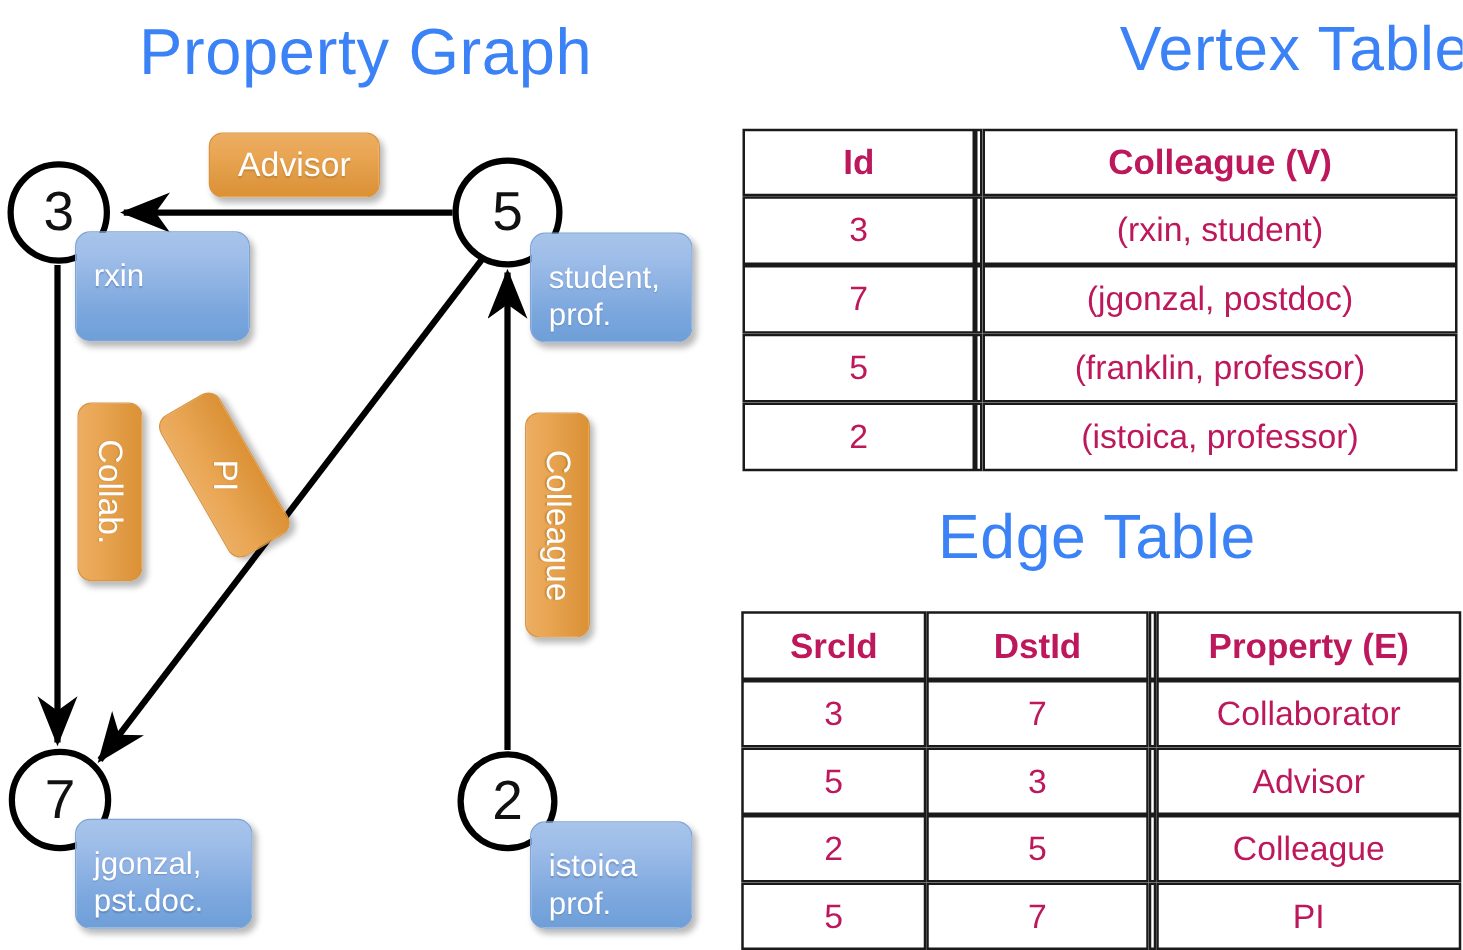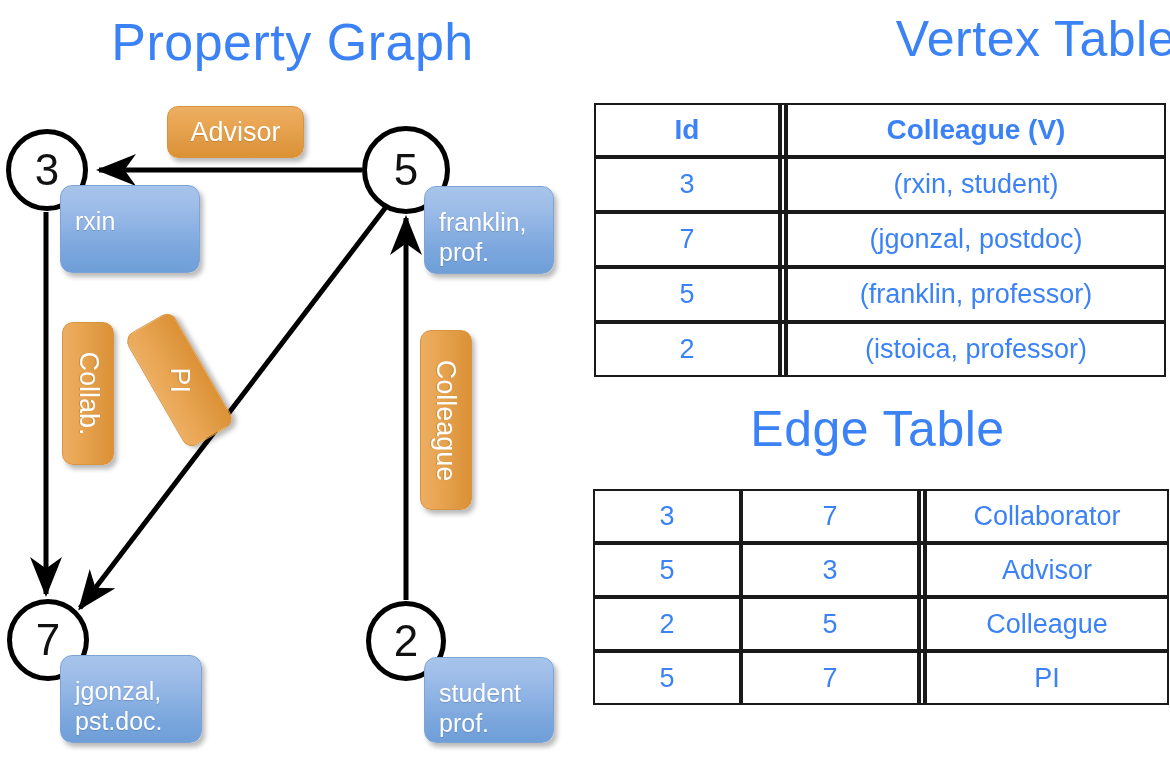--- a/index.html
+++ b/index.html
@@ -79,21 +79,21 @@
     position:absolute;
     border-collapse:separate;
     border-spacing:0;
     table-layout:fixed;
   }
   table.grid td{
     border:2px solid #1a1a1a;
     text-align:center;
     font-family:"Liberation Sans",sans-serif;
     font-weight:300;
-    color:#3b82f6;
+    color:#be185d;
     font-size:27px;
     padding:0;
     background:#ffffff;
     box-sizing:border-box;
   }
   table.grid td.hdr{font-weight:700;font-size:28px;}
   td.vprop{background:#ccdcf0;}
   td.eprop{background:#f7ddc3;}
   td.gap{border:none;background:transparent;width:5px;padding:0;}
 
@@ -128,31 +128,31 @@
   <div class="node" id="node-3" style="left:6px;top:129px;width:82px;height:82px;">3</div>
   <div class="node" id="node-5" style="left:362px;top:126px;width:88px;height:88px;">5</div>
   <div class="node" id="node-7" style="left:7px;top:599px;width:82px;height:82px;">7</div>
   <div class="node" id="node-2" style="left:366px;top:601px;width:80px;height:80px;">2</div>
 
   <div class="vbadge" style="left:60px;top:185px;width:140px;height:88px;">
     <div>rxin</div>
   </div>
 
   <div class="vbadge" style="left:424px;top:186px;width:130px;height:88px;">
-    <div>franklin,</div>
+    <div>student,</div>
     <div>prof.</div>
   </div>
 
   <div class="vbadge" style="left:60px;top:655px;width:142px;height:88px;">
     <div>jgonzal,</div>
     <div>pst.doc.</div>
   </div>
 
   <div class="vbadge" style="left:424px;top:657px;width:130px;height:86px;">
-    <div>student</div>
+    <div>istoica</div>
     <div>prof.</div>
   </div>
 
   <div class="ebadge" style="left:167px;top:106px;width:137px;height:52px;">
     <span>Advisor</span>
   </div>
 
   <div class="ebadge vert-grad rot90" style="left:62px;top:322px;width:52px;height:143px;">
     <span>Collab.</span>
   </div>
@@ -202,20 +202,26 @@
 
   <table class="grid" id="edge-table">
     <colgroup>
         <col style="width:148px">
         <col style="width:178px">
         <col style="width:6px">
         <col style="width:244px">
       </colgroup>
     <tbody>
       <tr>
+        <td class="hdr" style="height:55px">SrcId</td>
+        <td class="hdr">DstId</td>
+        <td class="gap"></td>
+        <td class="hdr eprop">Property (E)</td>
+      </tr>
+      <tr>
         <td style="height:54px">3</td>
         <td>7</td>
         <td class="gap"></td>
         <td class="eprop">Collaborator</td>
       </tr>
       <tr>
         <td style="height:54px">5</td>
         <td>3</td>
         <td class="gap"></td>
         <td class="eprop">Advisor</td>

